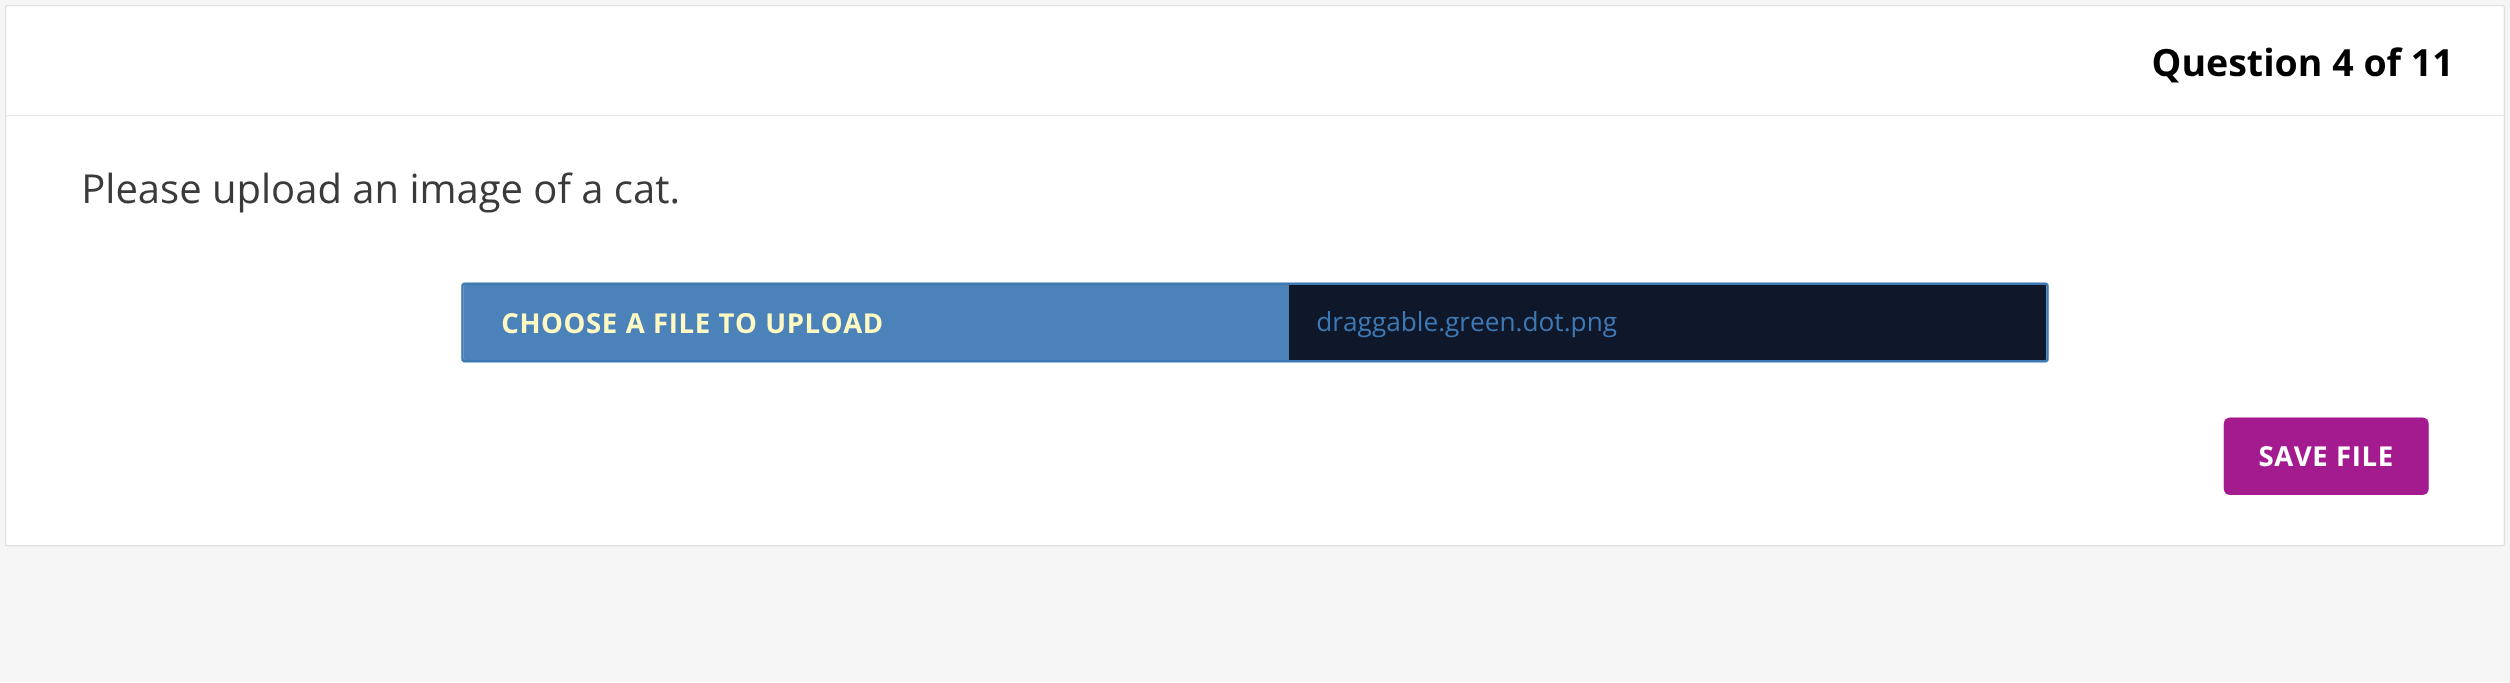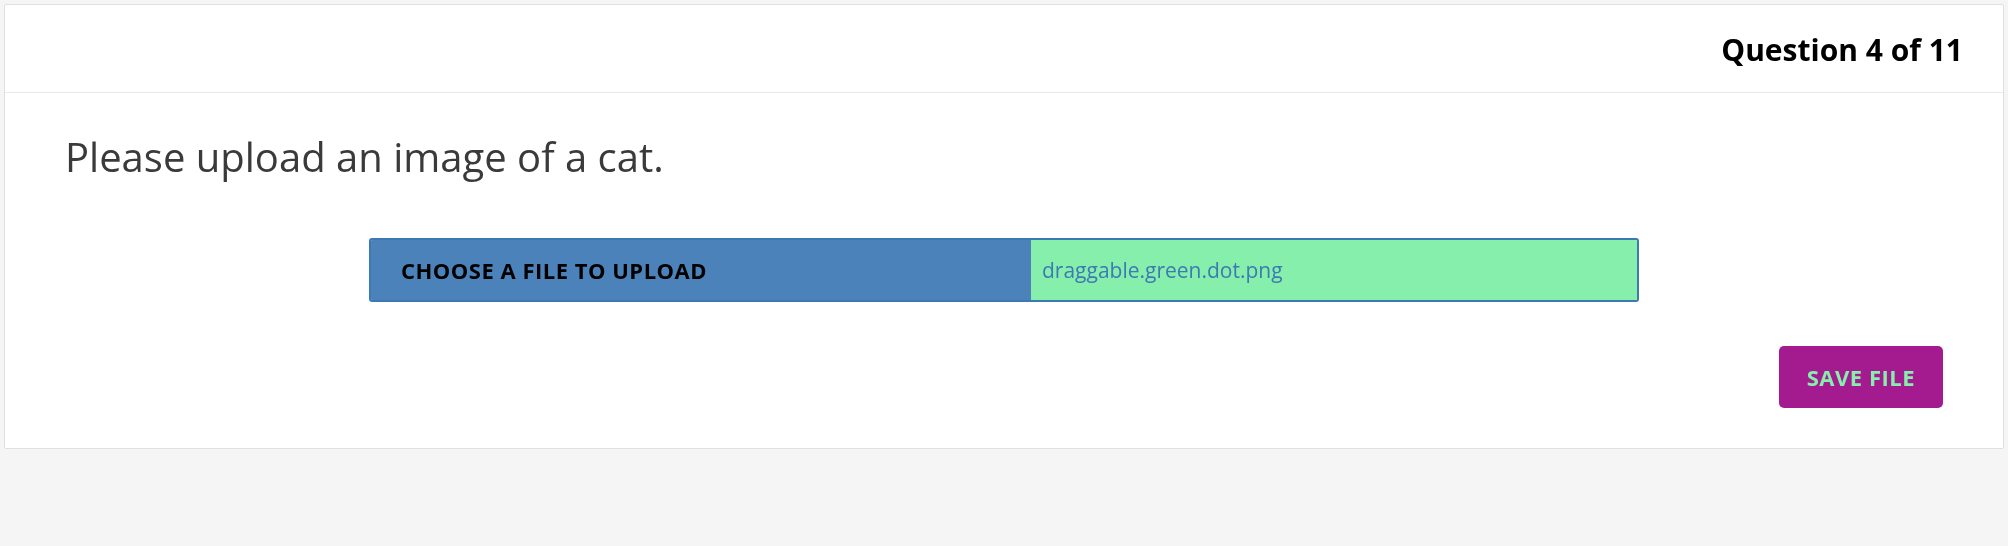--- a/index.html
+++ b/index.html
@@ -26,66 +26,66 @@
     }
     .question-counter {
       font-size: 30px;
       font-weight: 700;
       color: #000000;
     }
     .body {
       padding: 36px 60px 40px 60px;
     }
     .prompt {
-      font-size: 40px;
+      font-size: 32px;
       font-weight: 400;
       color: #3a3a3a;
       margin-bottom: 54px;
     }
     .upload-row {
       display: flex;
       width: 1270px;
       margin: 0 auto;
       border: 2px solid #3d79b3;
       border-radius: 3px;
       overflow: hidden;
       height: 64px;
     }
     .choose-btn {
       background: #4a82b9;
-      color: #000000;
+      color: #fef9c3;
       border: none;
       font-size: 22px;
       font-weight: 700;
       letter-spacing: 0.5px;
       padding: 0 30px;
       width: 660px;
       text-align: left;
       cursor: pointer;
       font-family: inherit;
     }
     .filename-input {
       flex: 1;
       border: none;
       outline: none;
       font-size: 21px;
       color: #3d79b3;
-      padding: 0 11px;
+      padding: 0 22px;
       font-family: inherit;
-      background: #86efac;
+      background: #0f172a;
     }
     .footer {
       display: flex;
       justify-content: flex-end;
       margin-top: 44px;
       padding-right: 0;
     }
     .save-btn {
       background: #a31b8f;
-      color: #86efac;
+      color: #ffffff;
       border: none;
       border-radius: 5px;
       font-size: 22px;
       font-weight: 700;
       letter-spacing: 0.5px;
       padding: 16px 28px;
       cursor: pointer;
       font-family: inherit;
     }
   </style>

